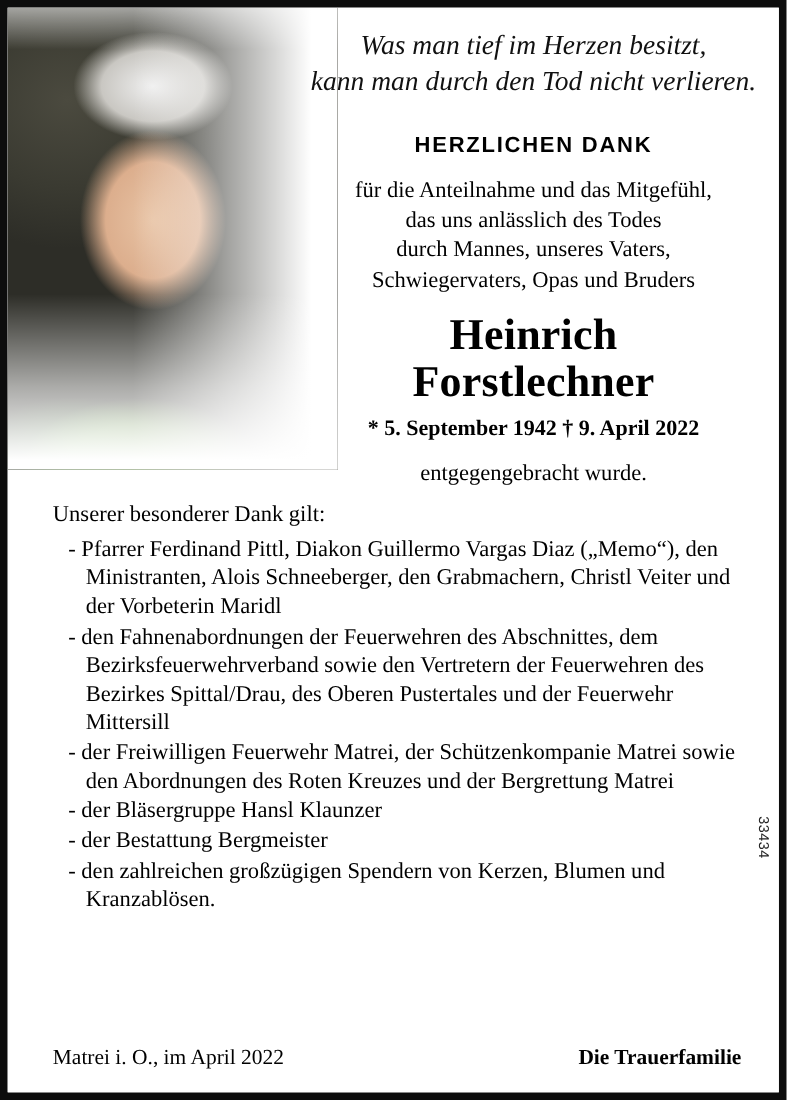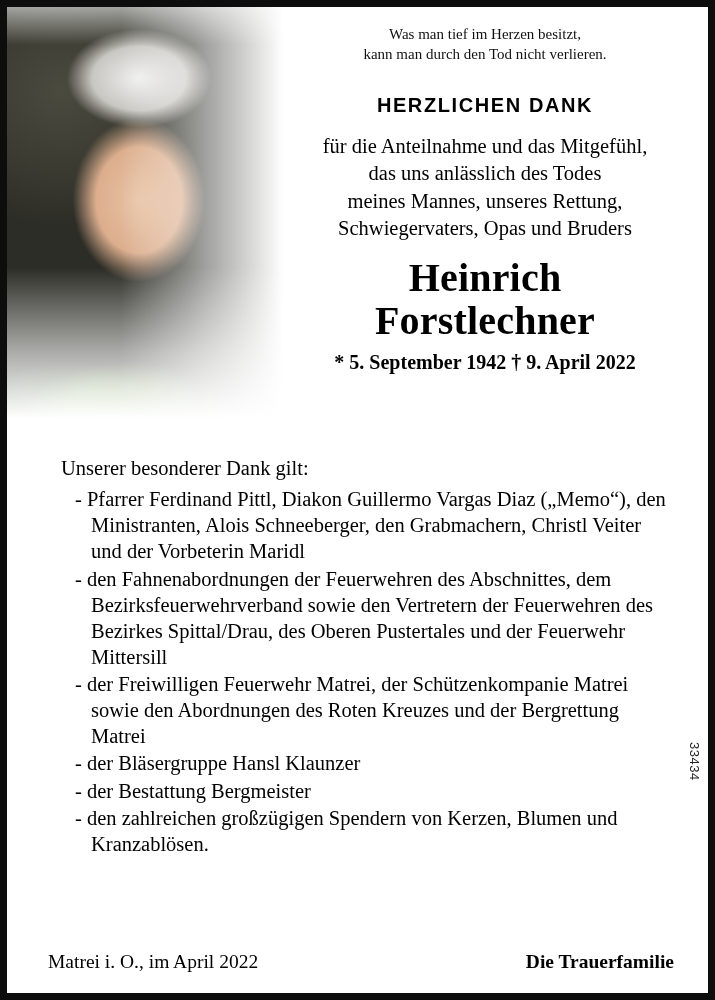--- a/index.html
+++ b/index.html
@@ -71,21 +71,22 @@
 
   
   .head {
     position: absolute;
     left: 258px;
     top: 18px;
     width: 440px;
     text-align: center;
   }
   .motto {
-    font-size: 15px;
+    font-style: italic;
+    font-size: 25px;
     line-height: 1.33;
     color: #111;
   }
   .thanks-title {
     margin-top: 29px;
     font-weight: bold;
     font-size: 20px;
     letter-spacing: 1.6px;
     font-family: "Liberation Sans", sans-serif;
   }
@@ -107,21 +108,21 @@
     font-size: 20px;
   }
   .closing {
     margin-top: 18px;
     font-size: 20.5px;
   }
 
   
   .body-block {
     position: absolute;
-    left: 54px;
+    left: 41px;
     right: 34px;
     top: 448px;
   }
   .body-intro {
     font-size: 20.5px;
     line-height: 1.28;
   }
   .thanks-list {
     margin: 5px 0 0 0;
     padding: 0;
@@ -180,31 +181,32 @@
       <div class="motto">
         <div>Was man tief im Herzen besitzt,</div>
         <div>kann man durch den Tod nicht verlieren.</div>
       </div>
 
       <div class="thanks-title">HERZLICHEN DANK</div>
 
       <div class="lead">
         <div>für die Anteilnahme und das Mitgefühl,</div>
         <div>das uns anlässlich des Todes</div>
-        <div>meines Mannes, unseres Rettung,</div>
+        <div>durch Mannes, unseres Vaters,</div>
         <div>Schwiegervaters, Opas und Bruders</div>
       </div>
 
       <div class="name">
         <div>Heinrich</div>
         <div>Forstlechner</div>
       </div>
 
       <div class="dates">* 5. September 1942    † 9. April 2022</div>
 
+      <div class="closing">entgegengebracht wurde.</div>
     </div>
 
     <div class="body-block">
       <div class="body-intro">Unserer besonderer Dank gilt:</div>
       <ul class="thanks-list">
         <li>- Pfarrer Ferdinand Pittl, Diakon Guillermo Vargas Diaz („Memo“), den Ministranten, Alois Schneeberger, den Grabmachern, Christl Veiter und der Vorbeterin Maridl</li>
         <li>- den Fahnenabordnungen der Feuerwehren des Abschnittes, dem Bezirksfeuerwehrverband sowie den Vertretern der Feuerwehren des Bezirkes Spittal/Drau, des Oberen Pustertales und der Feuerwehr Mittersill</li>
         <li>- der Freiwilligen Feuerwehr Matrei, der Schützenkompanie Matrei sowie den Abordnungen des Roten Kreuzes und der Bergrettung Matrei</li>
         <li>- der Bläsergruppe Hansl Klaunzer</li>
         <li>- der Bestattung Bergmeister</li>

